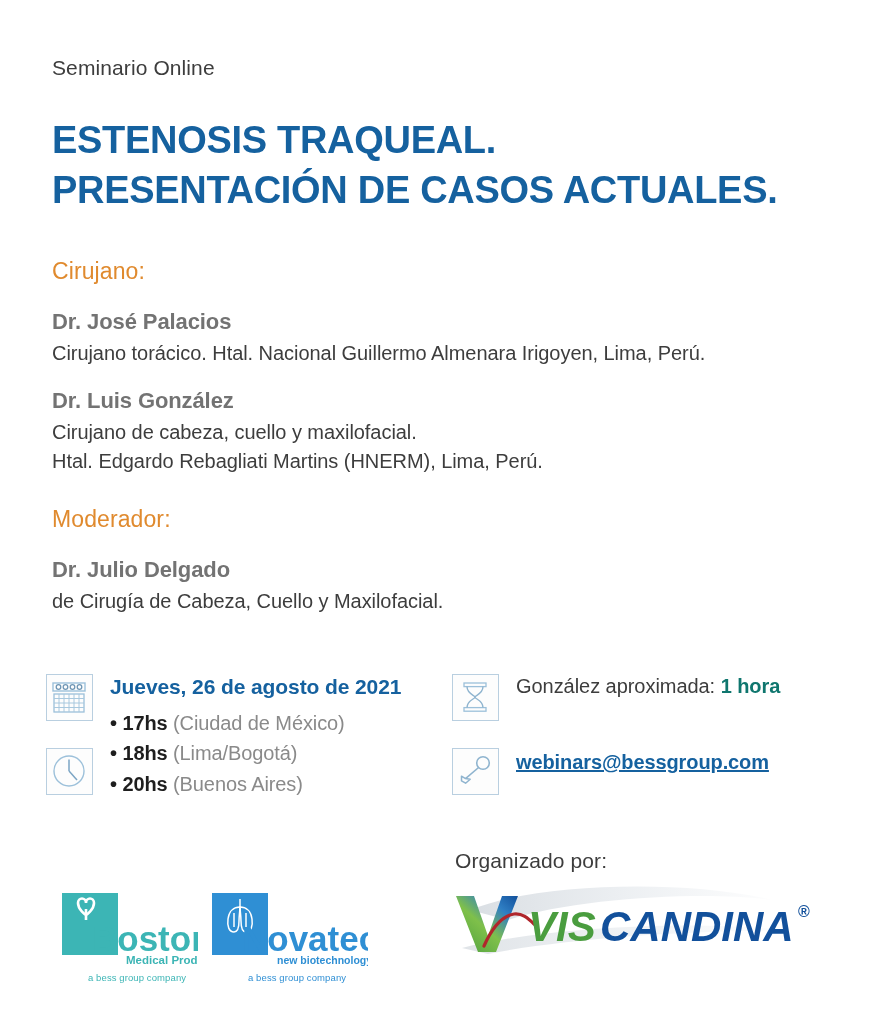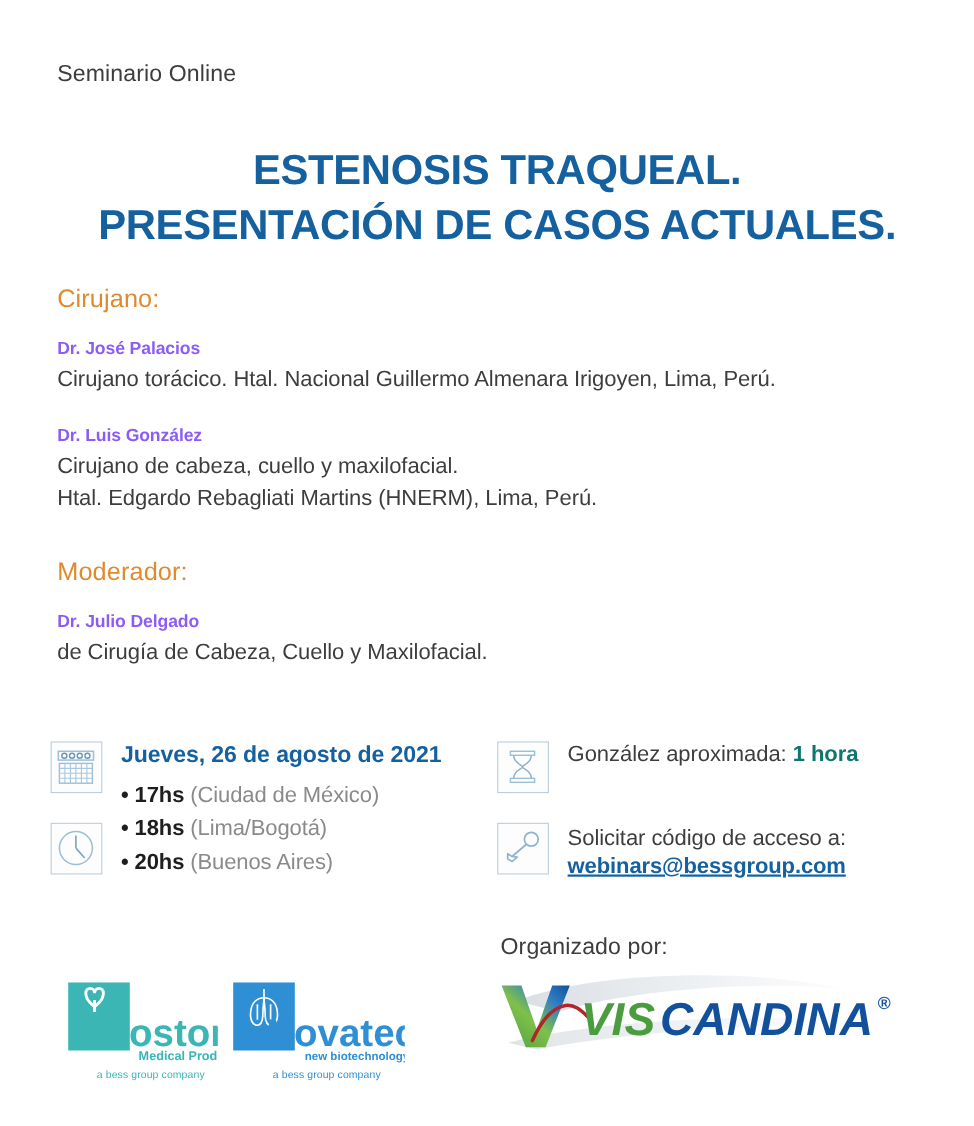--- a/index.html
+++ b/index.html
@@ -26,23 +26,22 @@
     top: 56px;
     font-size: 21px;
     color: #3d3d3d;
     letter-spacing: 0.1px;
   }
 
   
   .title-block {
     position: absolute;
     left: 52px;
-    top: 130px;
+    top: 115px;
     width: 800px;
-    text-align: center;
   }
   .title-line {
     font-size: 38px;
     font-weight: bold;
     color: #15619f;
     letter-spacing: -0.3px;
     line-height: 1.32;
     white-space: nowrap;
   }
 
@@ -61,23 +60,23 @@
   .speaker {
     position: absolute;
     left: 52px;
     width: 800px;
   }
   #sp-0 { top: 309px; }
   #sp-1 { top: 388px; }
   #sp-2 { top: 557px; }
 
   .speaker-name {
-    font-size: 16px;
+    font-size: 22px;
     font-weight: bold;
-    color: #8b5cf6;
+    color: #737373;
     letter-spacing: -0.1px;
     margin-bottom: 4px;
   }
   .speaker-desc-line {
     font-size: 20px;
     color: #3d3d3d;
     line-height: 1.44;
     letter-spacing: -0.05px;
   }
 
@@ -297,21 +296,20 @@
 
       <div class="info-row" id="row-access">
         <span class="icon-box">
           <svg width="44" height="44" viewBox="0 0 44 44">
             <circle cx="30" cy="14" r="6.3" fill="none" stroke="#8fb4cf" stroke-width="1.6"></circle>
             <line x1="25.6" y1="18.5" x2="12.5" y2="29.6" stroke="#8fb4cf" stroke-width="1.6"></line>
             <path d="M12.5 29.6 L8.5 27.2 L8.5 31.8 L12.6 34.2 L17.2 30.2 Z" fill="none" stroke="#8fb4cf" stroke-width="1.5" stroke-linejoin="round"></path>
           </svg>
         </span>
         <span class="info-text">
-          <span class="req-text">Solicitar código de acceso a:</span>
           <a class="req-email" href="#">webinars@bessgroup.com</a>
         </span>
       </div>
 
     </div>
   </div>
 
   <div class="organizer-label">Organizado por:</div>
 
   <div class="viscandina">

